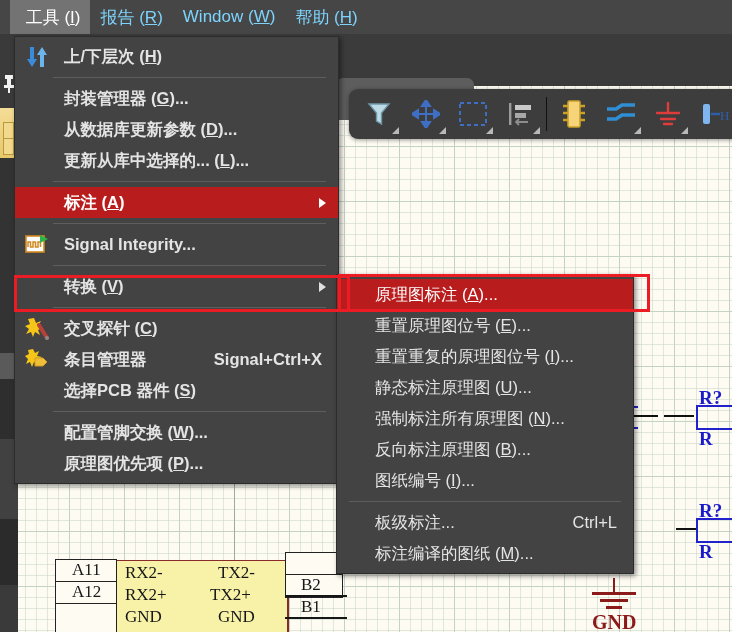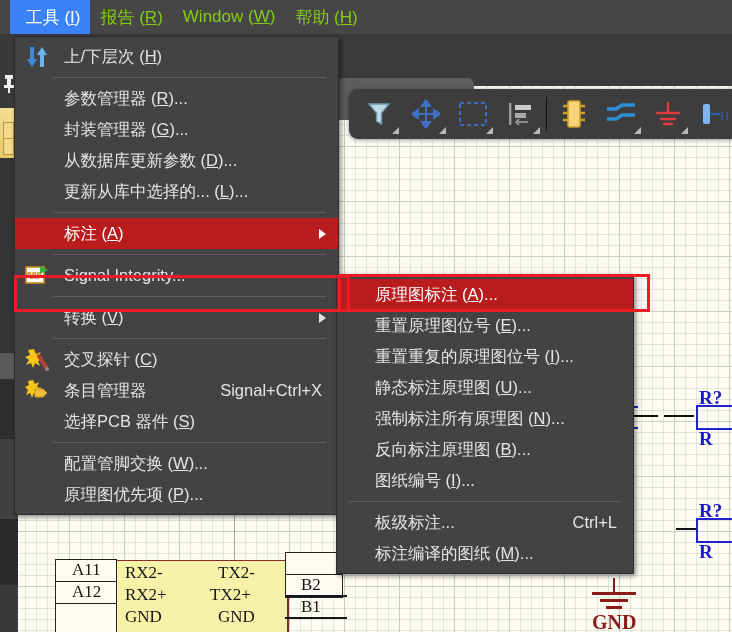--- a/index.html
+++ b/index.html
@@ -27,23 +27,23 @@
   
   .canvas-vline{position:absolute;width:1px;background:rgba(150,168,150,.9);}
 
   
   #menubar{
     position:absolute;left:0;top:0;width:732px;height:34px;
     background:#464646;display:flex;align-items:center;
   }
   .mb-item{
     height:34px;padding:0 10px;display:flex;align-items:center;
-    color:#84cc16;font-size:17px;white-space:nowrap;
-  }
-  .mb-item.selected{background:#3b82f6;color:#ffffff;padding-left:16px;}
+    color:#7dd3fc;font-size:17px;white-space:nowrap;
+  }
+  .mb-item.selected{background:#737373;color:#ffffff;padding-left:16px;}
   .mb-item.clipped{padding-left:0;margin-left:-6px;}
   .ul{text-decoration:underline;}
 
   
   #left-dock{
     position:absolute;left:0;top:34px;width:18px;height:598px;background:#3a3a3a;
   }
   #pin-icon{position:absolute;left:1px;top:40px;width:16px;height:20px;}
   #left-yellow{
     position:absolute;left:0;top:108px;width:14px;height:50px;
@@ -86,21 +86,21 @@
   }
   .tb-sep{width:1px;height:34px;background:#111;margin:0 3px;flex:0 0 auto;}
 
   
   .menu{
     position:absolute;background:#434343;
     border:1px solid #2c2c2c;
     box-shadow:2px 2px 5px rgba(0,0,0,.45);
     padding:4px 0;
   }
-  #menu-tools{left:14px;top:36px;width:323px;}
+  #menu-tools{left:14px;top:36px;width:323px;font-weight:bold;}
   #menu-annotate{left:336px;top:274px;width:296px;}
   .mi{
     position:relative;height:31px;display:flex;align-items:center;
     color:#e4e4e4;font-size:16.5px;white-space:nowrap;
   }
   #menu-tools .mi{padding-left:49px;}
   #menu-annotate .mi{padding-left:38px;}
   .mi .label{flex:0 0 auto;}
   .mi .accel{position:absolute;right:16px;color:#e4e4e4;font-size:16.5px;}
   .mi .submenu-arrow{
@@ -325,23 +325,20 @@
     <svg class="mi-icon" viewBox="0 0 24 22">
       <polygon points="5,1 9,1 9,13 12,13 7,21 2,13 5,13" fill="#3c8bd8"></polygon>
       <polygon points="15,21 19,21 19,9 22,9 17,1 12,9 15,9" fill="#6cb4ec"></polygon>
     </svg>
     <span class="label">上/下层次 (<span class="ul">H</span>)</span>
   </div>
 
   <div class="sep"></div>
 
   <div class="mi">
-    <span class="label">参数管理器 (<span class="ul">R</span>)...</span>
-  </div>
-  <div class="mi">
     <span class="label">封装管理器 (<span class="ul">G</span>)...</span>
   </div>
   <div class="mi">
     <span class="label">从数据库更新参数 (<span class="ul">D</span>)...</span>
   </div>
   <div class="mi">
     <span class="label">更新从库中选择的... (<span class="ul">L</span>)...</span>
   </div>
 
   <div class="sep"></div>

